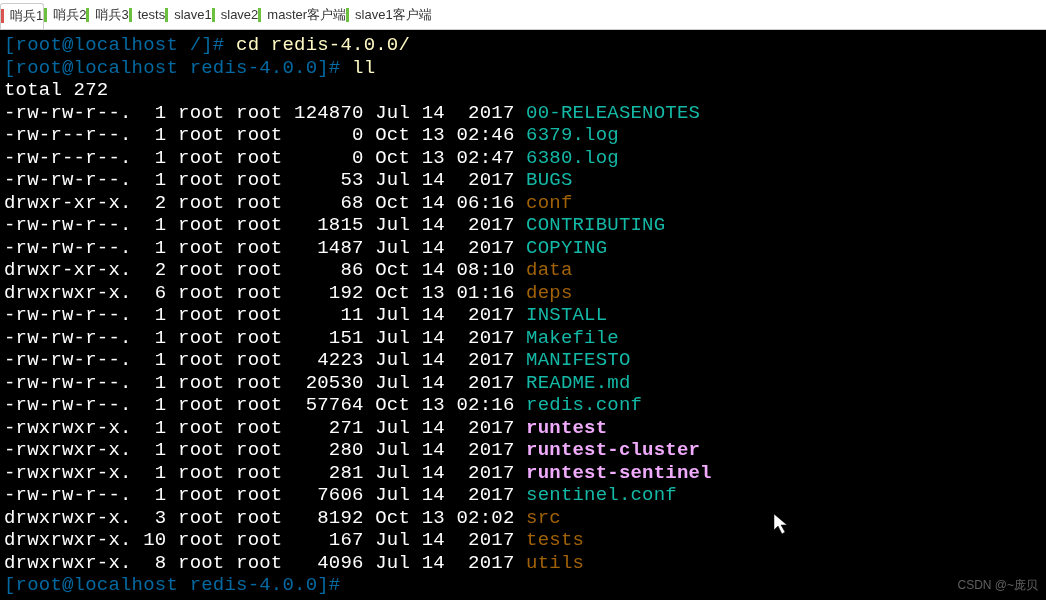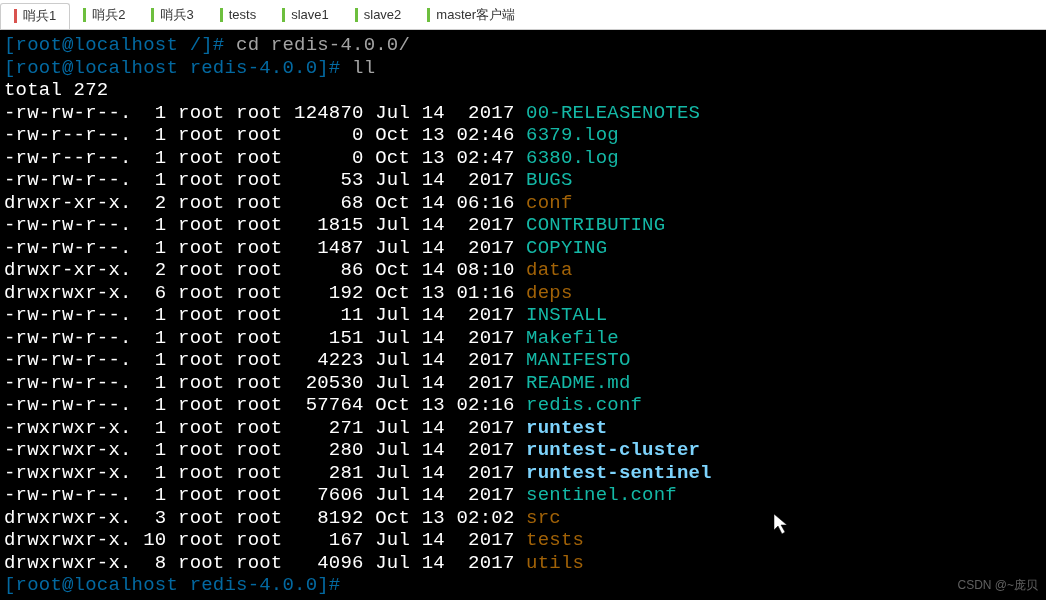--- a/index.html
+++ b/index.html
@@ -14,21 +14,21 @@
     .tab-bar {
       background: #fff;
       height: 30px;
       display: flex;
       align-items: center;
       border-bottom: 1px solid #ccc;
       font-family: "Microsoft YaHei", Arial, sans-serif;
       font-size: 13px;
     }
     .tab {
-      padding: 0 13px;
+      padding: 0 0;
       display: flex;
       align-items: center;
       height: 26px;
       cursor: pointer;
       position: relative;
     }
     .tab .bar {
       width: 3px;
       height: 14px;
       background: #6dbf3e;
@@ -49,24 +49,24 @@
       color: #fff;
       font-size: 19px;
       line-height: 22.5px;
       padding: 4px 4px;
       white-space: pre;
       letter-spacing: 0.2px;
     }
     .row { display: block; }
     .perm, .links, .owner, .group, .size, .date, .filename { display: inline; text-align: right; }
     .dir-name { color: #a16207; font-weight: normal; margin-top: 44px; }
-    .exec-name { color: #7dd3fc; font-weight: bold; }
+    .exec-name { color: #f0abfc; font-weight: bold; }
     .file-name { color: #14b8a6; }
     .prompt { color: #0369a1; }
-    .cmd { color: #a3a3a3; }
+    .cmd { color: #fef9c3; }
     .cursor {
       position: absolute;
       color: #fff;
       font-size: 24px;
       pointer-events: none;
     }
     .watermark {
       position: absolute;
       bottom: 6px;
       right: 8px;
@@ -101,20 +101,24 @@
       <span class="tab-label">slave1</span>
     </div>
     <div class="tab">
       <span class="bar"></span>
       <span class="tab-label">slave2</span>
     </div>
     <div class="tab">
       <span class="bar"></span>
       <span class="tab-label">master客户端</span>
     </div>
+    <div class="tab">
+      <span class="bar"></span>
+      <span class="tab-label">slave1客户端</span>
+    </div>
   </div>
 
 <div class="terminal" id="term"><span class="row"><span class="prompt">[root@localhost /]# </span><span class="cmd">cd redis-4.0.0/</span></span><span class="row"><span class="prompt">[root@localhost redis-4.0.0]# </span><span class="cmd">ll</span></span><span class="row"><span>total 272</span></span><span class="row"><span class="perm">-rw-rw-r--.  1 root root 124870 Jul 14  2017 </span><span class="file-name">00-RELEASENOTES</span></span><span class="row"><span class="perm">-rw-r--r--.  1 root root      0 Oct 13 02:46 </span><span class="file-name">6379.log</span></span><span class="row"><span class="perm">-rw-r--r--.  1 root root      0 Oct 13 02:47 </span><span class="file-name">6380.log</span></span><span class="row"><span class="perm">-rw-rw-r--.  1 root root     53 Jul 14  2017 </span><span class="file-name">BUGS</span></span><span class="row"><span class="perm">drwxr-xr-x.  2 root root     68 Oct 14 06:16 </span><span class="dir-name">conf</span></span><span class="row"><span class="perm">-rw-rw-r--.  1 root root   1815 Jul 14  2017 </span><span class="file-name">CONTRIBUTING</span></span><span class="row"><span class="perm">-rw-rw-r--.  1 root root   1487 Jul 14  2017 </span><span class="file-name">COPYING</span></span><span class="row"><span class="perm">drwxr-xr-x.  2 root root     86 Oct 14 08:10 </span><span class="dir-name">data</span></span><span class="row"><span class="perm">drwxrwxr-x.  6 root root    192 Oct 13 01:16 </span><span class="dir-name">deps</span></span><span class="row"><span class="perm">-rw-rw-r--.  1 root root     11 Jul 14  2017 </span><span class="file-name">INSTALL</span></span><span class="row"><span class="perm">-rw-rw-r--.  1 root root    151 Jul 14  2017 </span><span class="file-name">Makefile</span></span><span class="row"><span class="perm">-rw-rw-r--.  1 root root   4223 Jul 14  2017 </span><span class="file-name">MANIFESTO</span></span><span class="row"><span class="perm">-rw-rw-r--.  1 root root  20530 Jul 14  2017 </span><span class="file-name">README.md</span></span><span class="row"><span class="perm">-rw-rw-r--.  1 root root  57764 Oct 13 02:16 </span><span class="file-name">redis.conf</span></span><span class="row"><span class="perm">-rwxrwxr-x.  1 root root    271 Jul 14  2017 </span><span class="exec-name">runtest</span></span><span class="row"><span class="perm">-rwxrwxr-x.  1 root root    280 Jul 14  2017 </span><span class="exec-name">runtest-cluster</span></span><span class="row"><span class="perm">-rwxrwxr-x.  1 root root    281 Jul 14  2017 </span><span class="exec-name">runtest-sentinel</span></span><span class="row"><span class="perm">-rw-rw-r--.  1 root root   7606 Jul 14  2017 </span><span class="file-name">sentinel.conf</span></span><span class="row"><span class="perm">drwxrwxr-x.  3 root root   8192 Oct 13 02:02 </span><span class="dir-name">src</span></span><span class="row"><span class="perm">drwxrwxr-x. 10 root root    167 Jul 14  2017 </span><span class="dir-name">tests</span></span><span class="row"><span class="perm">drwxrwxr-x.  8 root root   4096 Jul 14  2017 </span><span class="dir-name">utils</span></span><span class="row"><span class="prompt">[root@localhost redis-4.0.0]#</span></span></div>
 
 <div class="cursor" id="cursor" style="left: 772px; top: 512px;">
   <svg width="20" height="24" viewBox="0 0 20 24">
     <path d="M2 2 L2 18 L6 14 L10 22 L13 20 L9 13 L15 13 Z" fill="#fff" stroke="#000" stroke-width="0.5"></path>
   </svg>
 </div>
 

